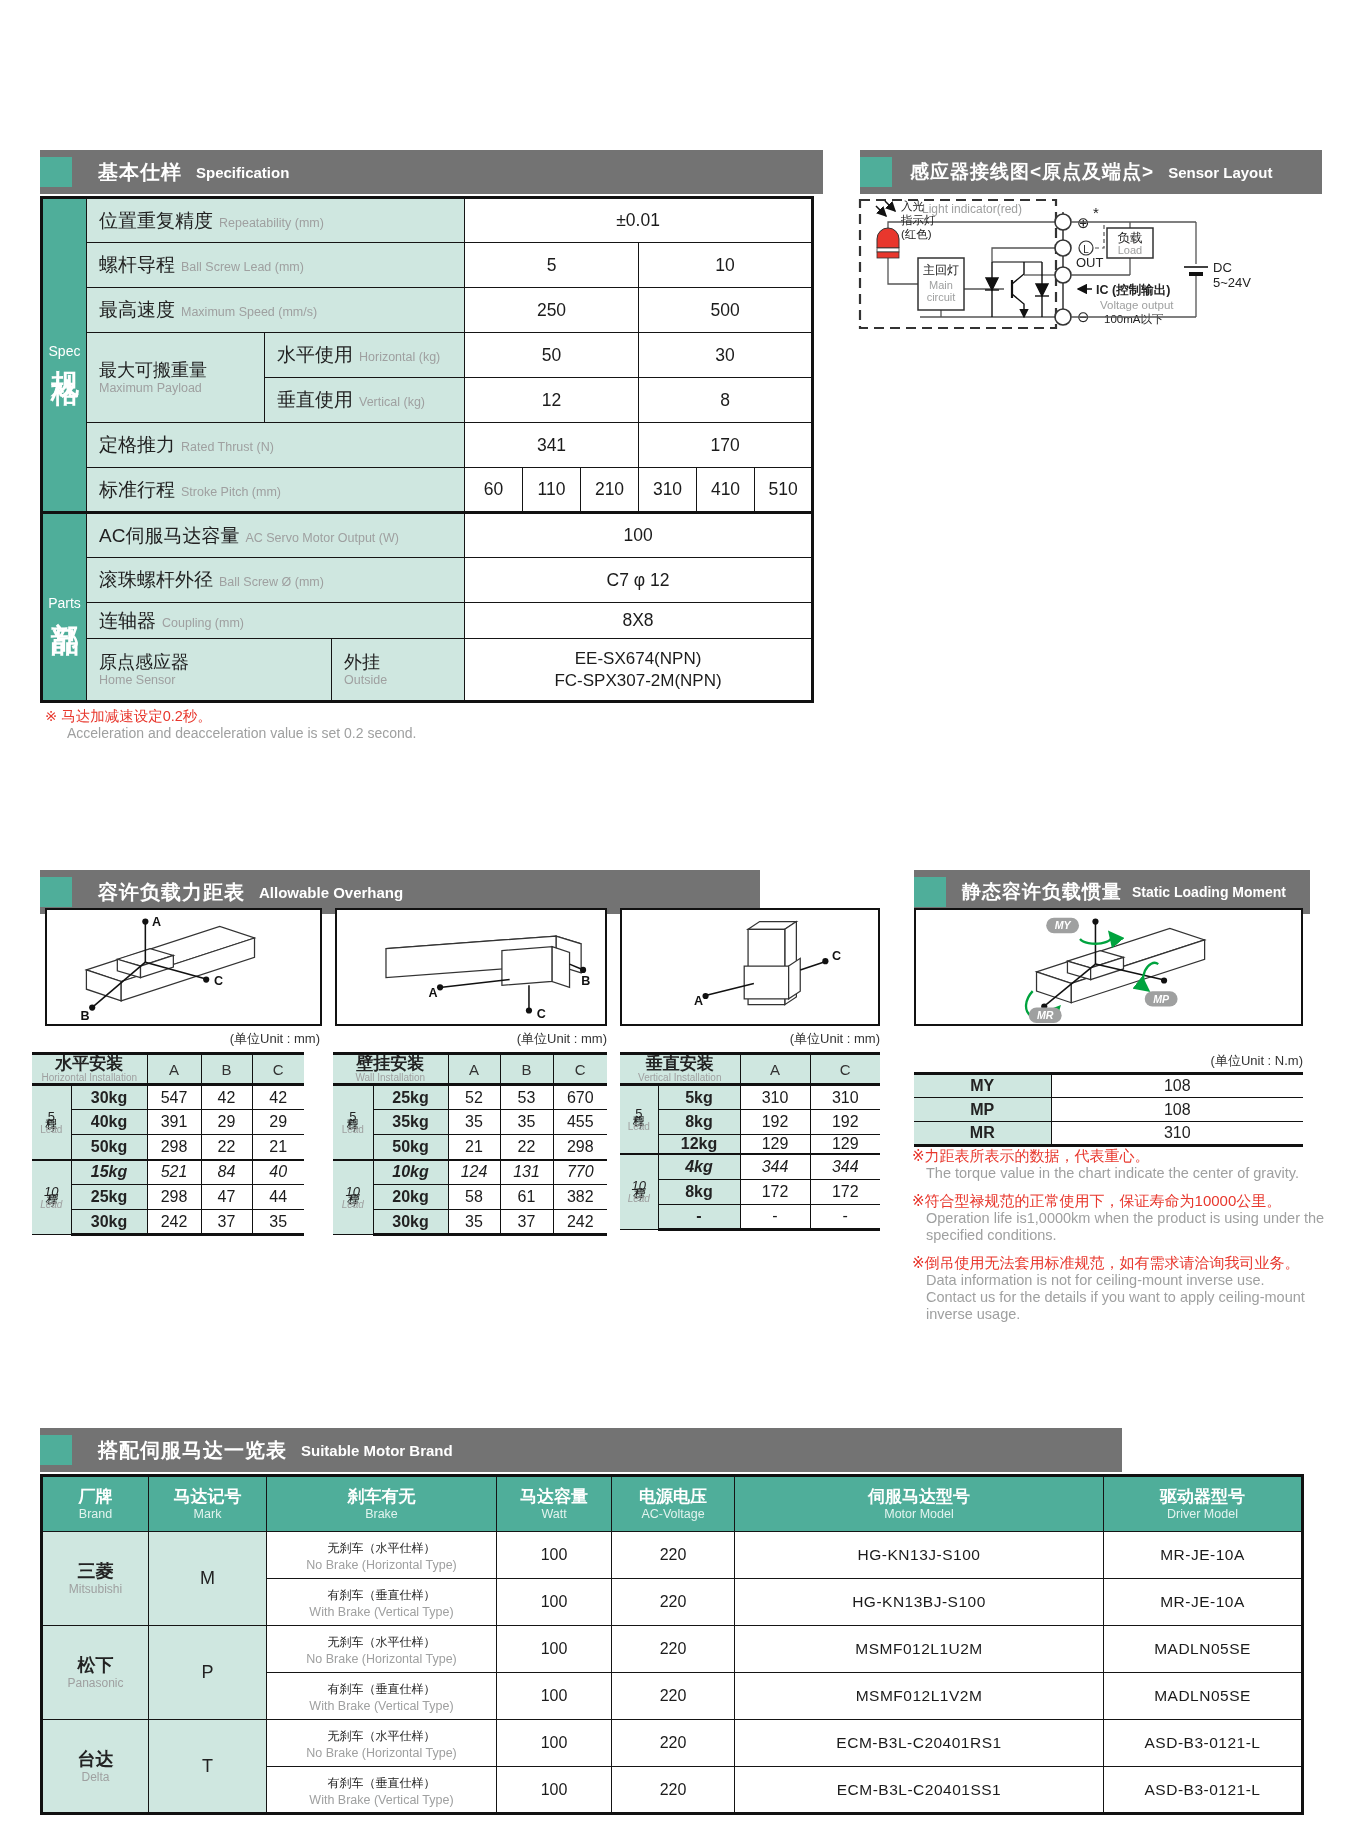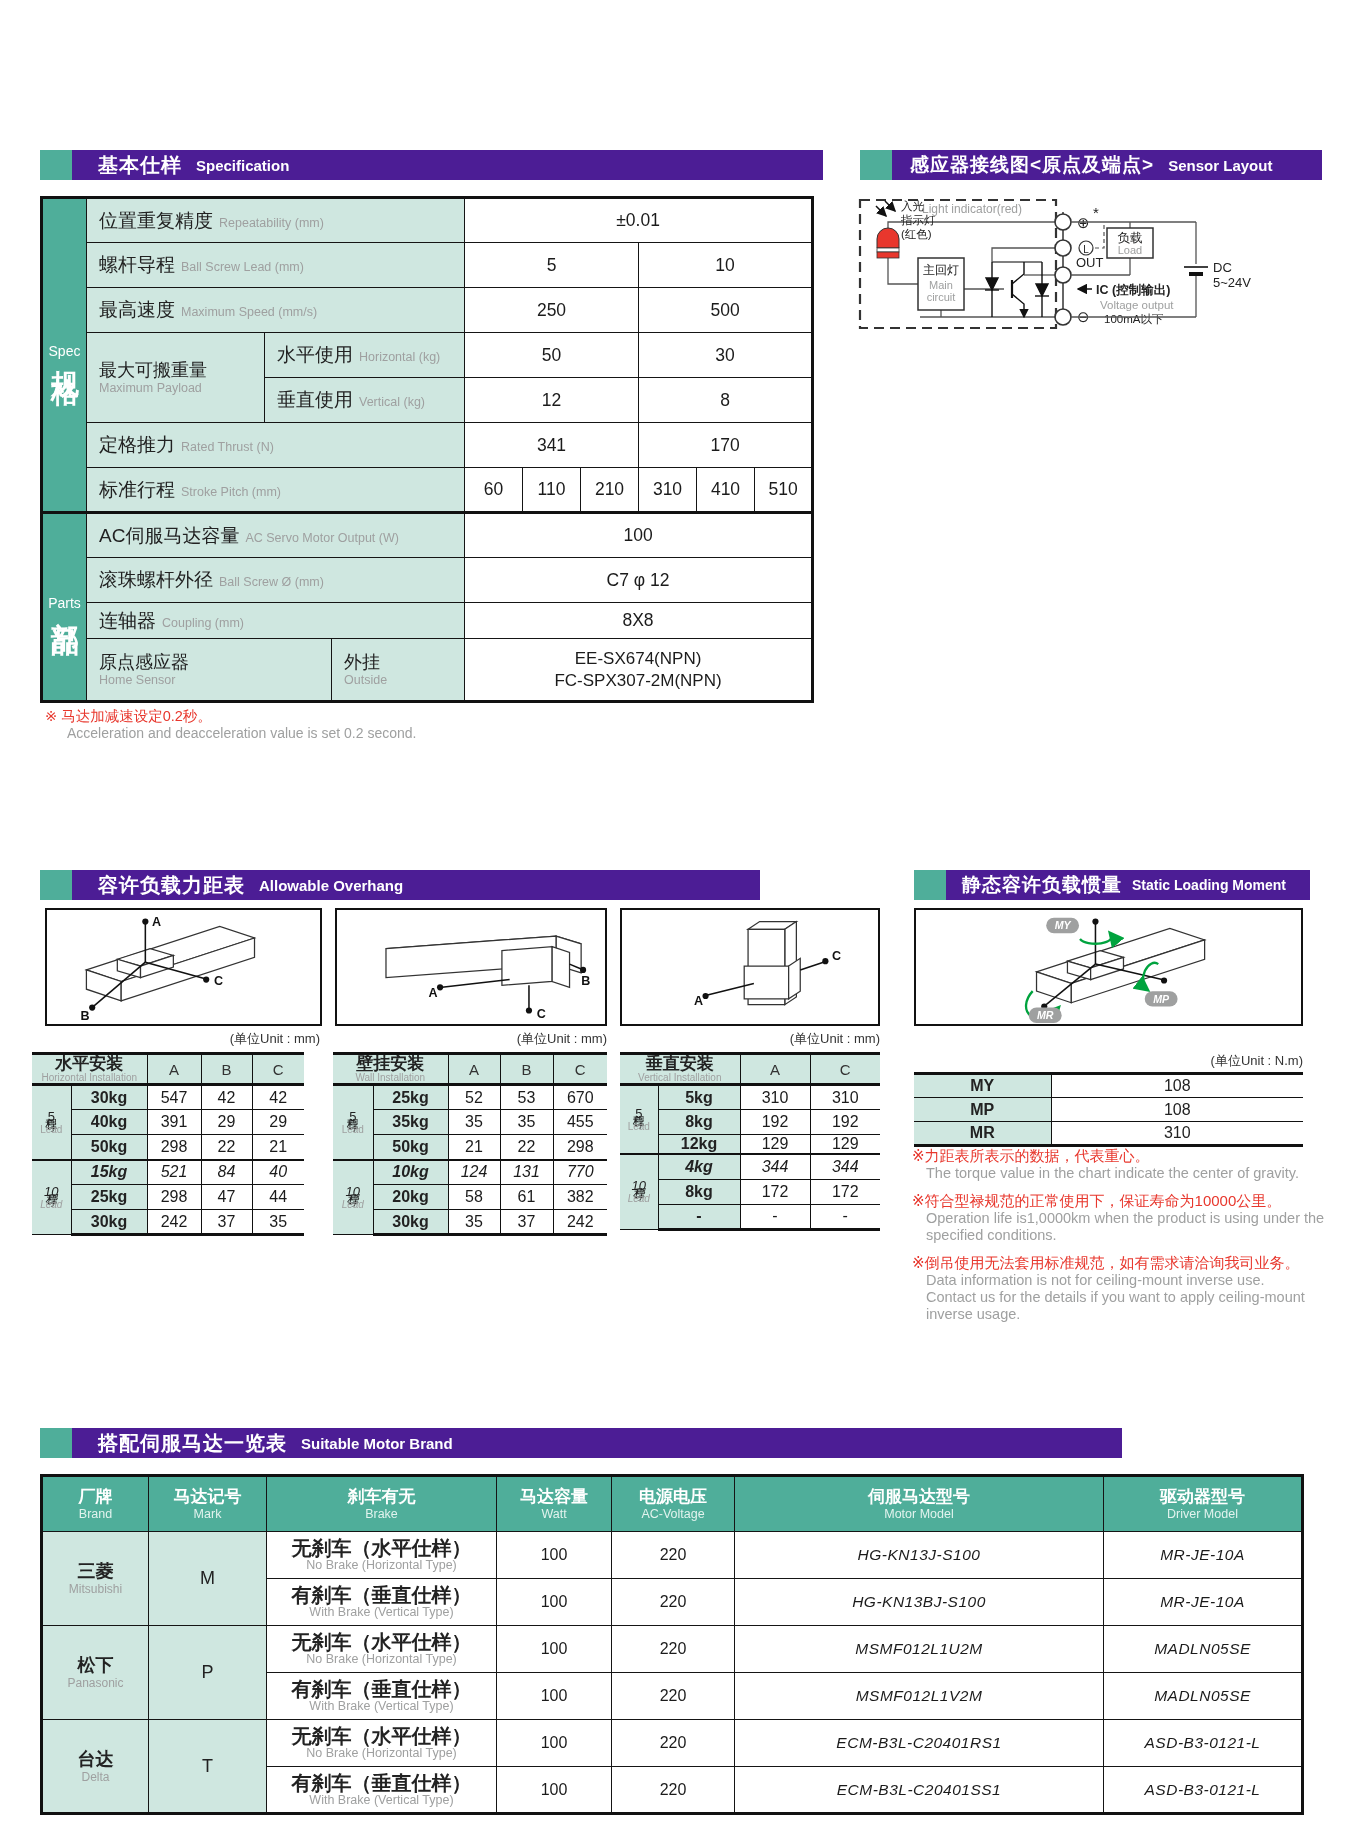--- a/index.html
+++ b/index.html
@@ -1,20 +1,20 @@
 <!DOCTYPE html>
 <html><head>
 <meta charset="utf-8">
 <style>
   html,body { margin:0; padding:0; background:#fff; }
   body { font-family:"Liberation Sans","DejaVu Sans",sans-serif; color:#222; }
   .page { position:relative; width:1362px; height:1827px; background:#fff; overflow:hidden; }
 
   
-  .secbar { position:absolute; height:30px; background:#4c1d95; display:flex; align-items:center; }
+  .secbar { position:absolute; height:44px; background:#737373; display:flex; align-items:center; }
   .secbar .sq { width:32px; height:30px; background:#4fae9a; flex:0 0 32px; }
   .secbar .bzh { color:#fff; font-size:20px; font-weight:bold; margin-left:26px; letter-spacing:1px; white-space:nowrap; }
   .secbar .ben { color:#fff; font-size:15px; font-weight:bold; margin-left:14px; white-space:nowrap; }
 
   
   table { border-spacing:0; }
   .spec { position:absolute; border-collapse:collapse; table-layout:fixed; border:3px solid #111; }
   .spec td { border:1.5px solid #151515; overflow:hidden; vertical-align:middle; }
   .spec .lab { background:#cfe7e0; padding:1px 4px 1px 12px; }
   .spec .lab .zh { font-size:19px; color:#222; }
@@ -70,24 +70,24 @@
   
   .mt { position:absolute; border-collapse:collapse; table-layout:fixed; border:3px solid #111; }
   .mt th, .mt td { border:1.5px solid #151515; text-align:center; vertical-align:middle; padding:0; overflow:hidden; }
   .mt th { background:#4fae9a; }
   .mt .mh-zh { display:block; color:#fff; font-size:17px; font-weight:bold; line-height:21px; }
   .mt .mh-en { display:block; color:#e2f3ee; font-size:12.5px; font-weight:normal; line-height:15px; }
   .mt .bcell { background:#cfe7e0; }
   .mt .b-zh { display:block; font-size:18px; font-weight:bold; color:#222; line-height:21px; }
   .mt .b-en { display:block; font-size:12px; color:#9fa0a0; line-height:14px; }
   .mt .mark { background:#cfe7e0; font-size:18px; color:#222; }
-  .mt .brk-zh { display:block; font-size:20px; font-weight:bold; color:#222; line-height:20px; }
+  .mt .brk-zh { display:block; font-size:12px; font-weight:normal; color:#222; line-height:20px; }
   .mt .brk-en { display:block; font-size:12.5px; color:#9fa0a0; line-height:14px; }
   .mt .num { font-size:16px; color:#1b1b1b; }
-  .mt .mod { font-size:15.5px; color:#1b1b1b; letter-spacing:0.5px;font-style:italic; }
+  .mt .mod { font-size:15.5px; color:#1b1b1b; letter-spacing:0.5px; }
 
   svg text { font-family:"Liberation Sans","DejaVu Sans",sans-serif; }
   .axl { font-size:13px; font-weight:bold; fill:#111; }
 </style>
 </head>
 <body>
 
 <div class="page">
 
   <div class="secbar" style="left:40px;top:150px;width:783px;">

